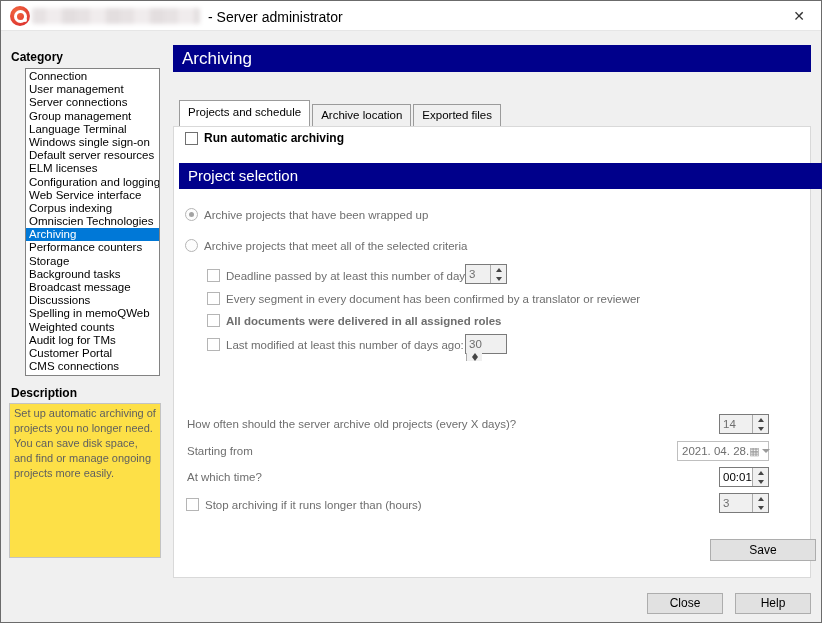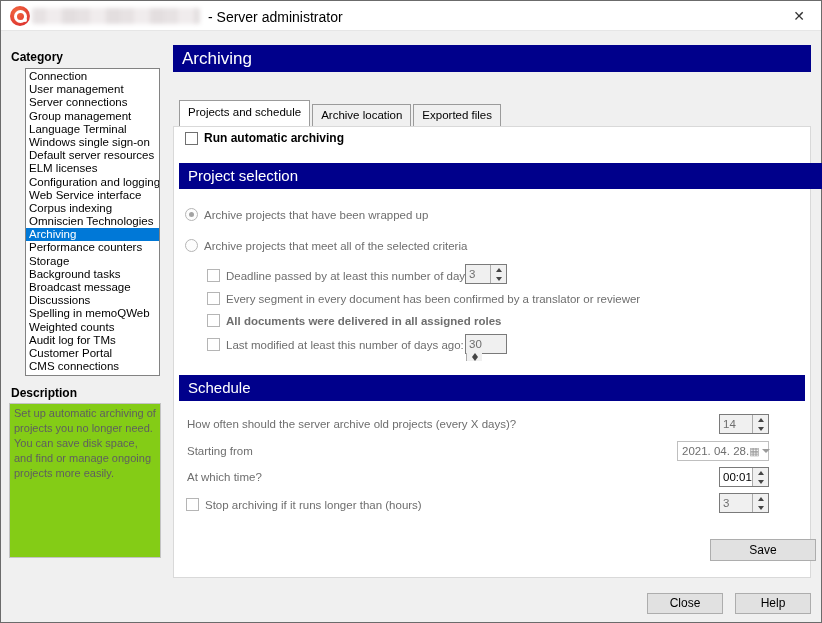--- a/index.html
+++ b/index.html
@@ -15,21 +15,21 @@
   .redacted{left:31px;top:7px;width:168px;height:16px;border-radius:2px;
     background:repeating-linear-gradient(90deg,#e7e2e3 0 14px,#f0eced 14px 30px,#e3dedf 30px 44px);filter:blur(2px);}
   .wtitle{left:207px;top:8px;font-size:14px;color:#000;white-space:nowrap;}
   .closebtn{right:10px;top:3px;width:24px;height:24px;text-align:center;line-height:24px;font-size:14px;color:#333;cursor:default;}
 
   
   .grouplabel{font-size:12px;font-weight:bold;color:#000;}
   .listbox{left:8px;top:67px;width:135px;height:308px;background:#fff;border:1px solid #828282;overflow:hidden;padding-top:1px;margin-left:16px;}
   .li{height:13.2px;line-height:13.2px;font-size:11.5px;color:#000;padding-left:3px;white-space:nowrap;}
   .li.sel{background:#0078d7;color:#fff;}
-  .descbox{left:8px;top:402px;width:152px;height:155px;background:#84cc16;border:1px solid #c3c3c3;padding:2px 4px;
+  .descbox{left:8px;top:402px;width:152px;height:155px;background:#fde047;border:1px solid #c3c3c3;padding:2px 4px;
     font-size:11px;line-height:15px;color:#5f5f5f;}
 
   
   .band{background:#00008B;color:#fff;}
   .hdr{left:172px;top:44px;width:638px;height:27px;line-height:27px;padding-left:9px;font-size:17px;}
   .sect{height:26px;line-height:26px;padding-left:9px;font-size:15px;}
   .tabs{left:178px;top:101px;height:24px;display:flex;align-items:flex-end;z-index:3;text-align:right;}
   .tab{font-size:11.5px;color:#000;background:#f0f0f0;border:1px solid #9b9b9b;border-bottom:none;
     height:21px;line-height:20px;padding:0 8px;margin-right:2px;}
   .tab.active{background:#fff;height:25px;line-height:23px;position:relative;z-index:4;}
@@ -145,21 +145,20 @@
     <span class="btns">
         <span>
           <i class="tri-up"></i>
         </span>
         <span>
           <i class="tri-dn"></i>
         </span>
       </span>
   </div>
 
-  <div class="abs band sect" style="left:178px;top:374px;width:626px;">Schedule</div>
 
   <div class="abs lbl" style="left:186px;top:417px;">How often should the server archive old projects (every X days)?</div>
   <div class="abs spin dis" style="left:718px;top:413px;width:50px;">
     <span class="val">14</span>
     <span class="btns">
         <span>
           <i class="tri-up"></i>
         </span>
         <span>
           <i class="tri-dn"></i>

